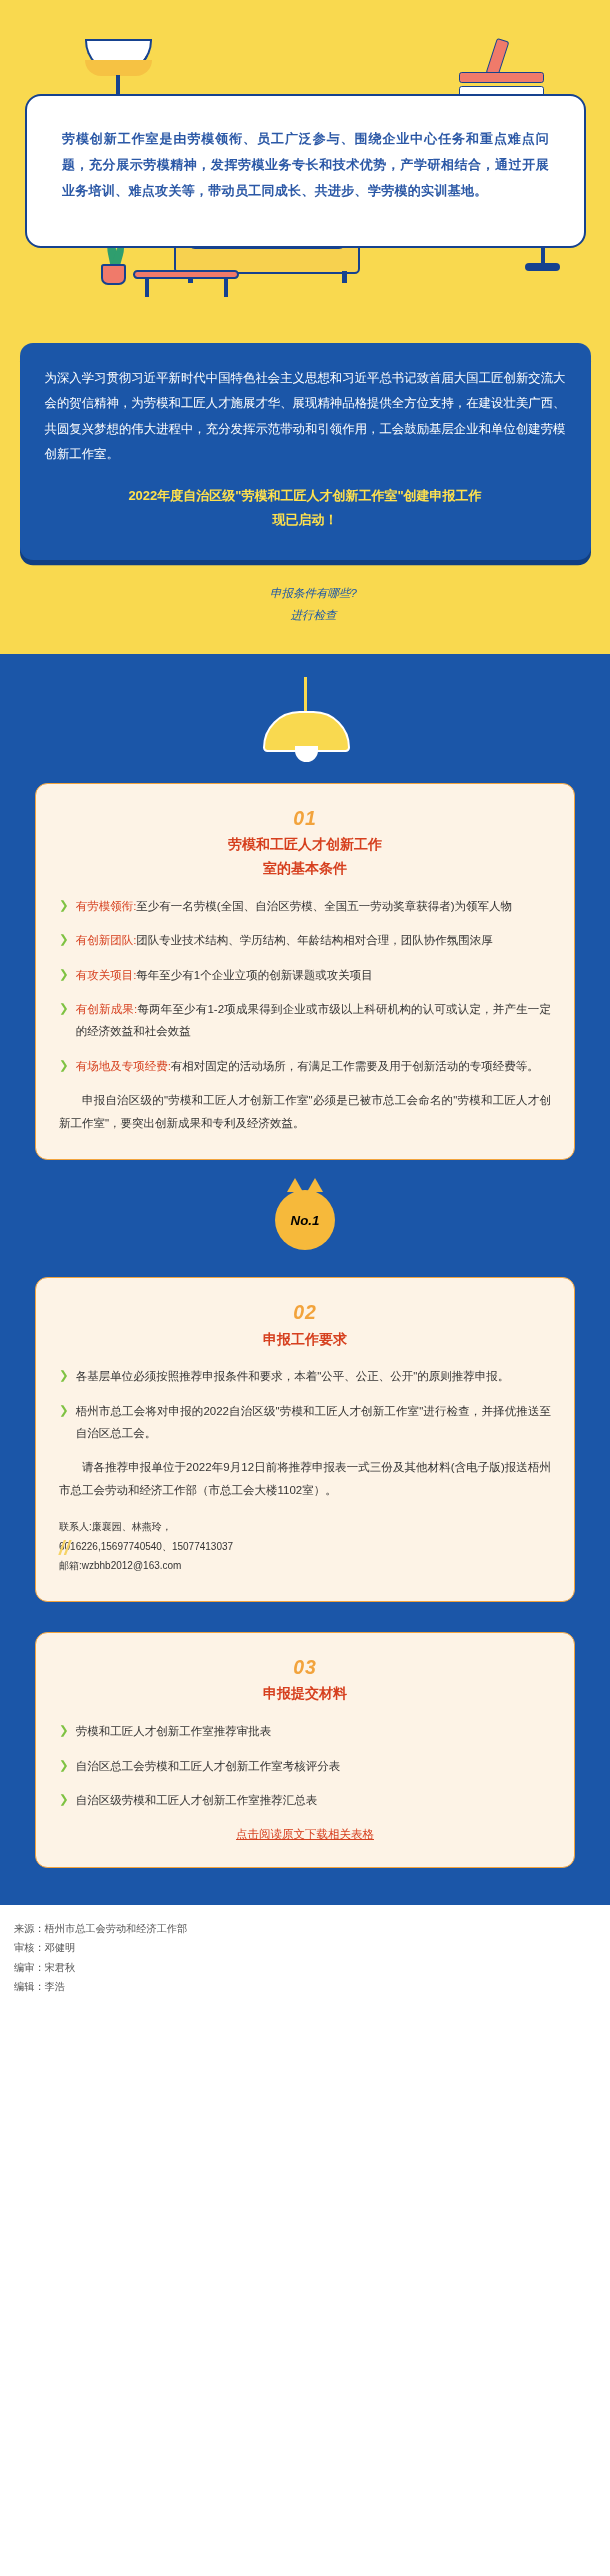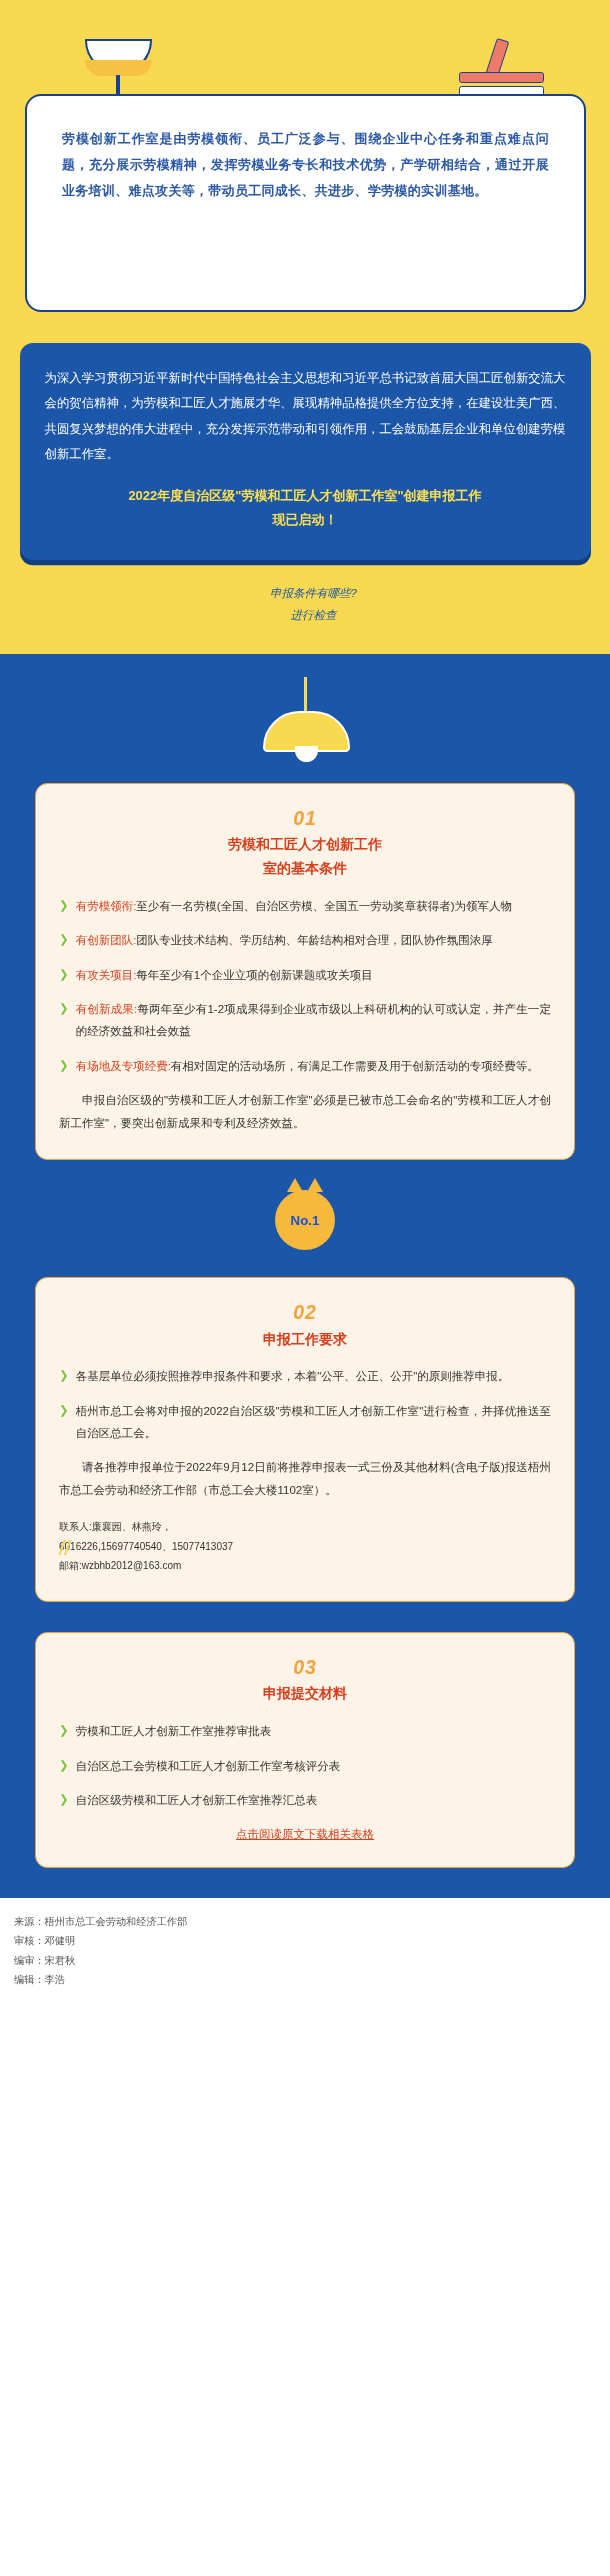--- a/index.html
+++ b/index.html
@@ -125,21 +125,21 @@
     border-radius: 50% 50% 0 0; transform: rotate(16deg);
   }
   
   .white-card {
     position: absolute;
     left: 25px; top: 78px;
     width: 561px;
     background: #ffffff;
     border: 2.7px solid #16428f;
     border-radius: 16px;
-    padding: 30px 35px 106px 35px;
+    padding: 30px 35px 42px 35px;
     z-index: 3;
   }
   .white-card p {
     color: #2b58a6;
     font-size: 13px;
     line-height: 2;
     text-align: justify;
     font-weight: bold;
     letter-spacing: 0.3px;
   }
@@ -173,21 +173,21 @@
     color: #1b56a8;
     font-size: 11.5px;
     line-height: 1.9;
     padding: 23px 0 27px 17px;
     font-style: italic;
   }
 
   
   .blue-section {
     background: #1b56a8;
-    padding: 23px 0 7px 0;
+    padding: 23px 0 14px 0;
     position: relative;
   }
   .hang-lamp {
     width: 610px; height: 106px; position: relative;
   }
   .hl-cord {
     position: absolute; left: 304px; top: 0; width: 2.7px; height: 35px; background: #f9d94f;
   }
   .hl-shade {
     position: absolute; left: 263px; top: 34px;
@@ -263,22 +263,23 @@
   .badge-wrap {
     display: flex;
     justify-content: center;
     padding: 30px 0 27px 0;
   }
   .badge {
     width: 60px; height: 60px;
     background: #f6b93b;
     border-radius: 50%;
     display: flex; align-items: center; justify-content: center;
-    color: #1d4ed8; font-size: 13.3px; font-weight: bold;
-    position: relative;
+    color: #000000; font-size: 13.3px; font-weight: bold;
+    position: relative;
+    font-style: italic;
   }
   .badge:before, .badge:after {
     content: "";
     position: absolute;
     top: -12.4px;
     width: 0; height: 0;
     border-left: 8px solid transparent;
     border-right: 8px solid transparent;
     border-bottom: 14px solid #f6b93b;
   }

